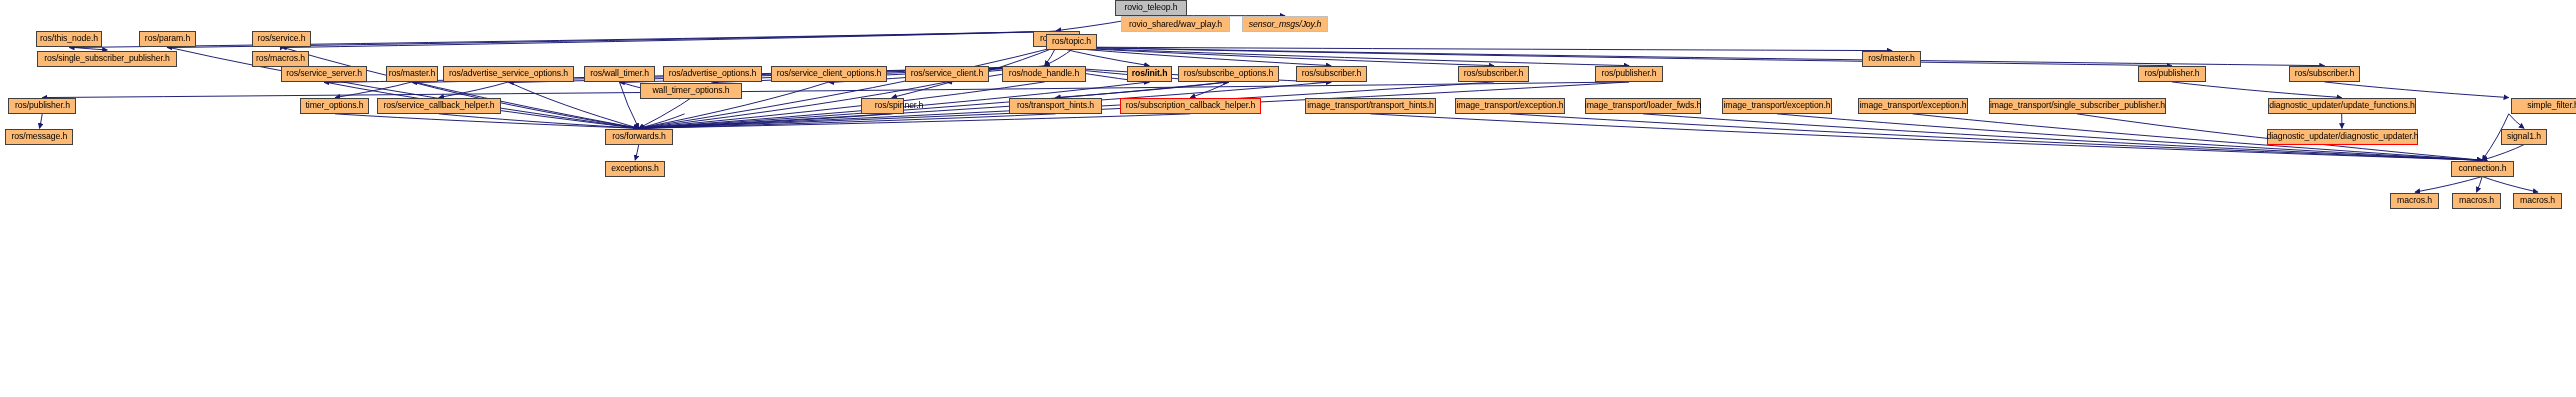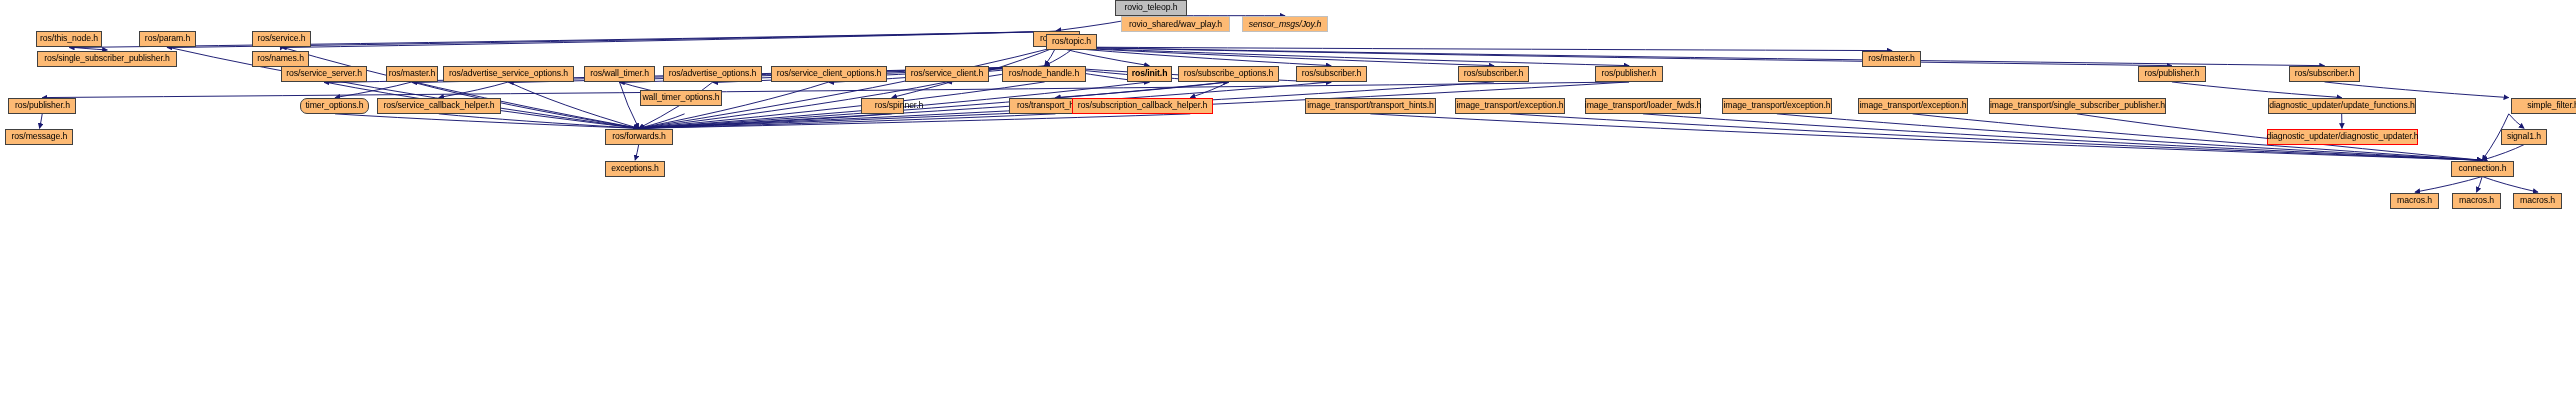--- a/index.html
+++ b/index.html
@@ -147,44 +147,44 @@
   <div id="node-layer">
       <div class="node root" style="left: 1115px; top: 0px; width: 72px;">rovio_teleop.h</div>
       <div class="node thin" style="left: 1121px; top: 16.3px; width: 109px;">rovio_shared/wav_play.h</div>
       <div class="node thin" style="left: 1242px; top: 16.3px; width: 86px; font-style: italic;">sensor_msgs/Joy.h</div>
       <div class="node solid" style="left: 1033px; top: 31px; width: 47px;">ros/ros.h</div>
       <div class="node solid" style="left: 36px; top: 31px; width: 66px;">ros/this_node.h</div>
       <div class="node solid" style="left: 139px; top: 31px; width: 57px;">ros/param.h</div>
       <div class="node solid" style="left: 252px; top: 31px; width: 59px;">ros/service.h</div>
       <div class="node solid" style="left: 1046px; top: 34px; width: 51px;">ros/topic.h</div>
       <div class="node solid" style="left: 37px; top: 51px; width: 140px;">ros/single_subscriber_publisher.h</div>
-      <div class="node solid" style="left: 252px; top: 51px; width: 57px;">ros/names.h</div>
+      <div class="node solid" style="left: 252px; top: 51px; width: 57px;">ros/macros.h</div>
       <div class="node solid" style="left: 1002px; top: 66px; width: 84px;">ros/node_handle.h</div>
       <div class="node solid" style="left: 1862px; top: 51px; width: 59px;">ros/master.h</div>
       <div class="node solid" style="left: 281px; top: 66px; width: 86px;">ros/service_server.h</div>
       <div class="node solid" style="left: 386px; top: 66px; width: 52px;">ros/master.h</div>
       <div class="node solid" style="left: 443px; top: 66px; width: 131px;">ros/advertise_service_options.h</div>
       <div class="node solid" style="left: 584px; top: 66px; width: 71px;">ros/wall_timer.h</div>
       <div class="node solid" style="left: 663px; top: 66px; width: 99px;">ros/advertise_options.h</div>
       <div class="node solid" style="left: 771px; top: 66px; width: 116px;">ros/service_client_options.h</div>
       <div class="node solid" style="left: 905px; top: 66px; width: 84px;">ros/service_client.h</div>
       <div class="node solid" style="left: 1127px; top: 66px; width: 45px; font-weight: bold;">ros/init.h</div>
       <div class="node solid" style="left: 1178px; top: 66px; width: 101px;">ros/subscribe_options.h</div>
       <div class="node solid" style="left: 1296px; top: 66px; width: 71px;">ros/subscriber.h</div>
       <div class="node solid" style="left: 1458px; top: 66px; width: 71px;">ros/subscriber.h</div>
       <div class="node solid" style="left: 1595px; top: 66px; width: 68px;">ros/publisher.h</div>
       <div class="node solid" style="left: 2138px; top: 66px; width: 68px;">ros/publisher.h</div>
       <div class="node solid" style="left: 2289px; top: 66px; width: 71px;">ros/subscriber.h</div>
       <div class="node solid" style="left: 8.4px; top: 98px; width: 68px;">ros/publisher.h</div>
-      <div class="node solid" style="left: 300px; top: 98px; width: 69px; border-radius: 7px;">timer_options.h</div>
+      <div class="node solid" style="left: 300px; top: 98px; width: 69px;">timer_options.h</div>
       <div class="node solid" style="left: 377px; top: 98px; width: 124px;">ros/service_callback_helper.h</div>
-      <div class="node solid" style="left: 640px; top: 90px; width: 82px;">wall_timer_options.h</div>
+      <div class="node solid" style="left: 640px; top: 83px; width: 102px;">wall_timer_options.h</div>
       <div class="node solid" style="left: 861px; top: 98px; width: 38px; padding-left: 37px;">ros/spinner.h</div>
       <div class="node solid" style="left: 1009px; top: 98px; width: 93px;">ros/transport_hints.h</div>
-      <div class="node red" style="left: 1072px; top: 98px; width: 141px;">ros/subscription_callback_helper.h</div>
+      <div class="node red" style="left: 1120px; top: 98px; width: 141px;">ros/subscription_callback_helper.h</div>
       <div class="node solid" style="left: 1305px; top: 98px; width: 131px;">image_transport/transport_hints.h</div>
       <div class="node solid" style="left: 1455px; top: 98px; width: 110px;">image_transport/exception.h</div>
       <div class="node solid" style="left: 1585px; top: 98px; width: 116px;">image_transport/loader_fwds.h</div>
       <div class="node solid" style="left: 1722px; top: 98px; width: 110px;">image_transport/exception.h</div>
       <div class="node solid" style="left: 1858px; top: 98px; width: 110px;">image_transport/exception.h</div>
       <div class="node solid" style="left: 1989px; top: 98px; width: 177px;">image_transport/single_subscriber_publisher.h</div>
       <div class="node solid" style="left: 2268px; top: 98px; width: 148px;">diagnostic_updater/update_functions.h</div>
       <div class="node solid" style="left: 2475px; top: 98px; width: 84px; margin-left: 36px;">simple_filter.h</div>
       <div class="node solid" style="left: 5.4px; top: 129px; width: 68px;">ros/message.h</div>
       <div class="node solid" style="left: 605px; top: 129px; width: 68px;">ros/forwards.h</div>

